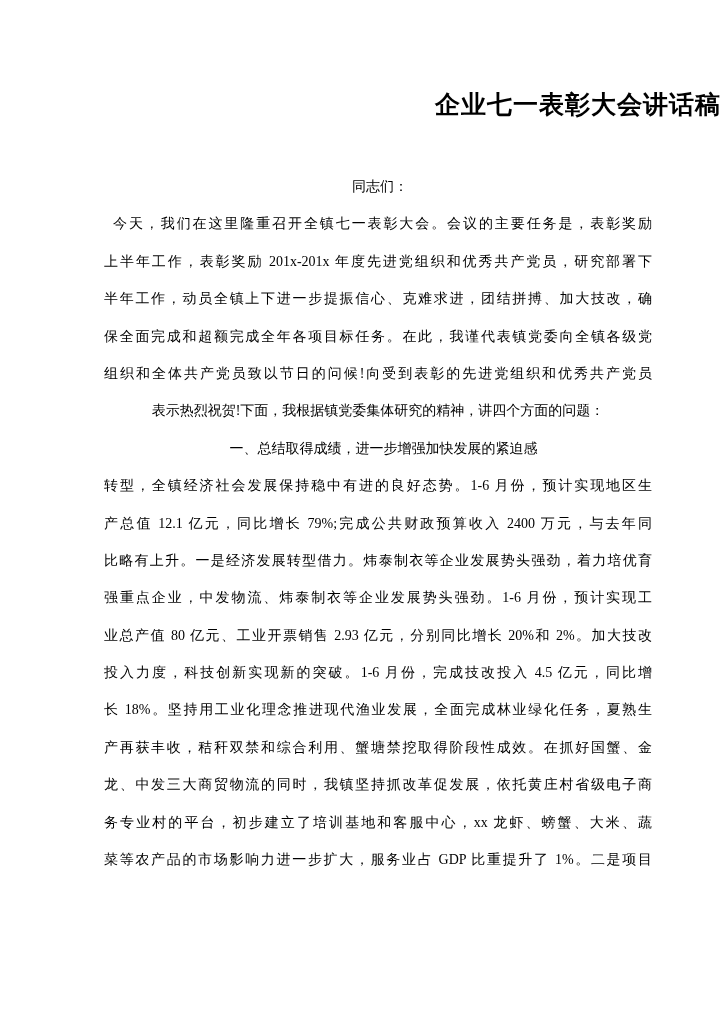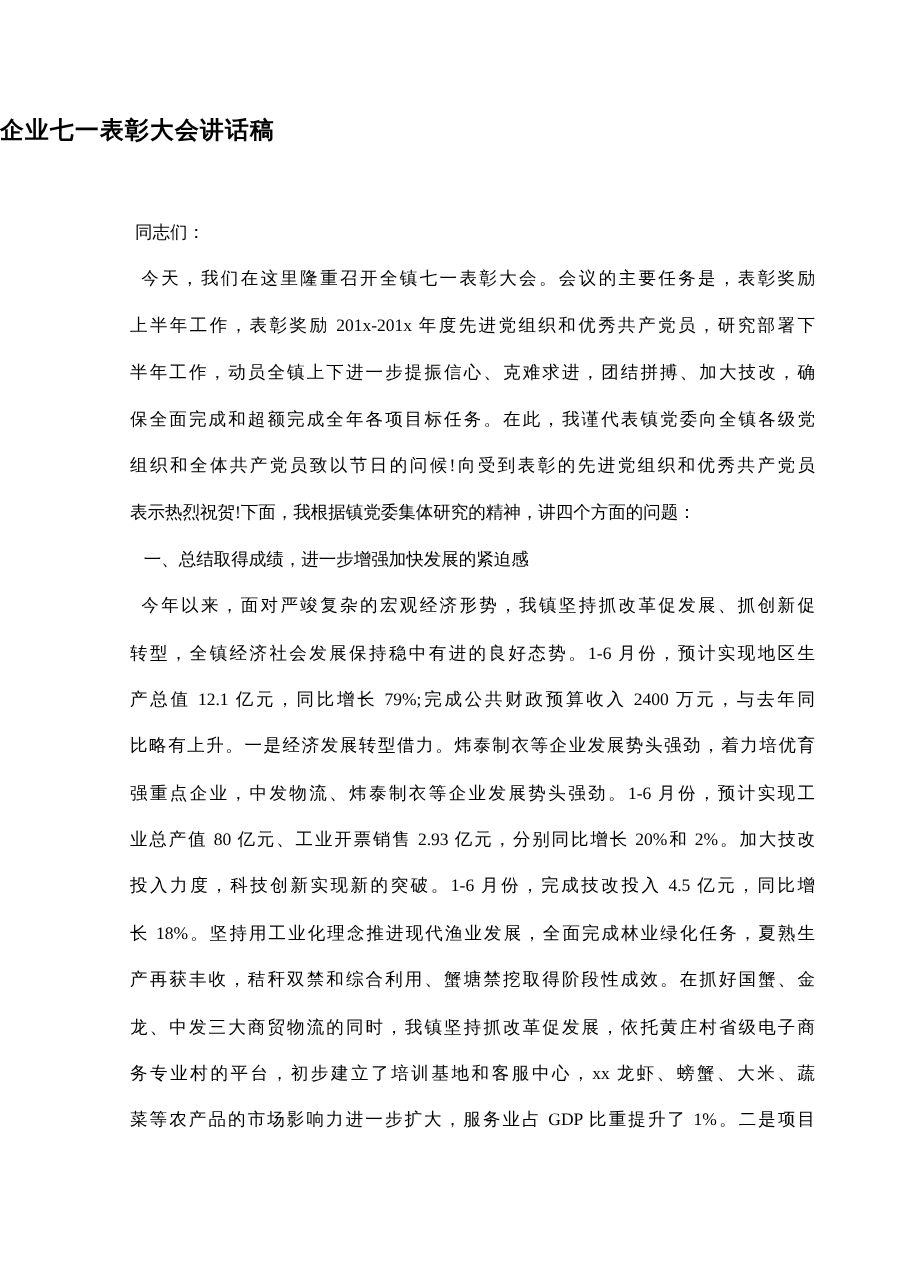--- a/index.html
+++ b/index.html
@@ -15,41 +15,41 @@
     color: #000000;
     font-family: "Liberation Serif", "DejaVu Serif", serif;
     overflow: hidden;
   }
   .doc-title {
     position: absolute;
     top: 88px;
     left: 0;
     width: 721px;
     margin: 0;
-    text-align: left;
-    font-size: 19px;
+    text-align: right;
+    font-size: 25px;
     line-height: 34px;
     font-weight: 700;
     letter-spacing: 1px;
   }
   .doc-body {
     position: absolute;
     left: 104px;
     top: 168px;
     width: 548px;
     font-size: 14px;
   }
   .para { margin: 0; padding: 0; }
   .line {
     margin: 0;
     padding: 0;
     height: 37.4px;
     line-height: 37.4px;
     white-space: nowrap;
-    text-align: left;
+    text-align: center;
   }
   
   .line.j {
     white-space: normal;
     text-align: justify;
     text-align-last: justify;
     text-justify: inter-character;
   }
   .ind  { text-indent: 9px; }   
   .ind2 { text-indent: 11px; }  
@@ -71,21 +71,20 @@
       <p class="line j">上半年工作，表彰奖励 201x-201x 年度先进党组织和优秀共产党员，研究部署下</p>
       <p class="line j">半年工作，动员全镇上下进一步提振信心、克难求进，团结拼搏、加大技改，确</p>
       <p class="line j">保全面完成和超额完成全年各项目标任务。在此，我谨代表镇党委向全镇各级党</p>
       <p class="line j">组织和全体共产党员致以节日的问候!向受到表彰的先进党组织和优秀共产党员</p>
       <p class="line">表示热烈祝贺!下面，我根据镇党委集体研究的精神，讲四个方面的问题：</p>
     </div>
 
     <p class="line ind2">一、总结取得成绩，进一步增强加快发展的紧迫感</p>
 
     <div class="para">
-      <p class="line j ind">今年以来，面对严竣复杂的宏观经济形势，我镇坚持抓改革促发展、抓创新促</p>
       <p class="line j">转型，全镇经济社会发展保持稳中有进的良好态势。1-6 月份，预计实现地区生</p>
       <p class="line j">产总值 12.1 亿元，同比增长 79%;完成公共财政预算收入 2400 万元，与去年同</p>
       <p class="line j">比略有上升。一是经济发展转型借力。炜泰制衣等企业发展势头强劲，着力培优育</p>
       <p class="line j">强重点企业，中发物流、炜泰制衣等企业发展势头强劲。1-6 月份，预计实现工</p>
       <p class="line j">业总产值 80 亿元、工业开票销售 2.93 亿元，分别同比增长 20%和 2%。加大技改</p>
       <p class="line j">投入力度，科技创新实现新的突破。1-6 月份，完成技改投入 4.5 亿元，同比增</p>
       <p class="line j">长 18%。坚持用工业化理念推进现代渔业发展，全面完成林业绿化任务，夏熟生</p>
       <p class="line j">产再获丰收，秸秆双禁和综合利用、蟹塘禁挖取得阶段性成效。在抓好国蟹、金</p>
       <p class="line j">龙、中发三大商贸物流的同时，我镇坚持抓改革促发展，依托黄庄村省级电子商</p>
       <p class="line j">务专业村的平台，初步建立了培训基地和客服中心，xx 龙虾、螃蟹、大米、蔬</p>

